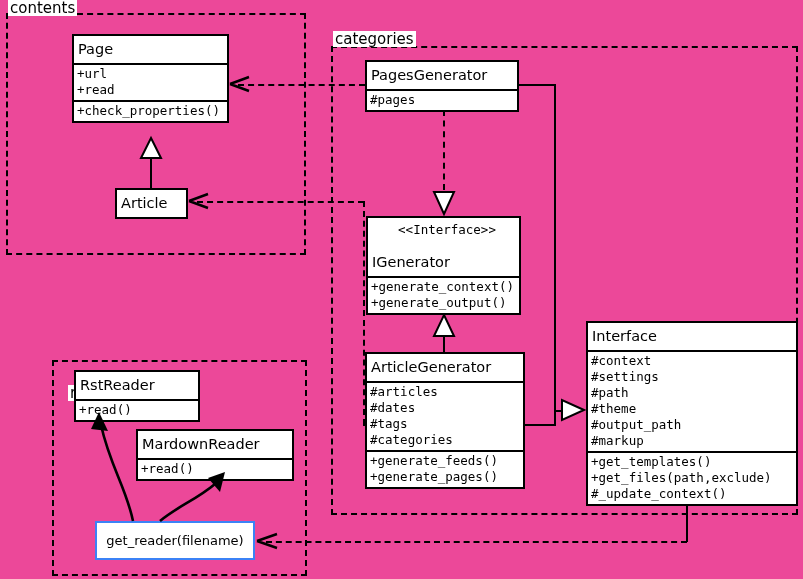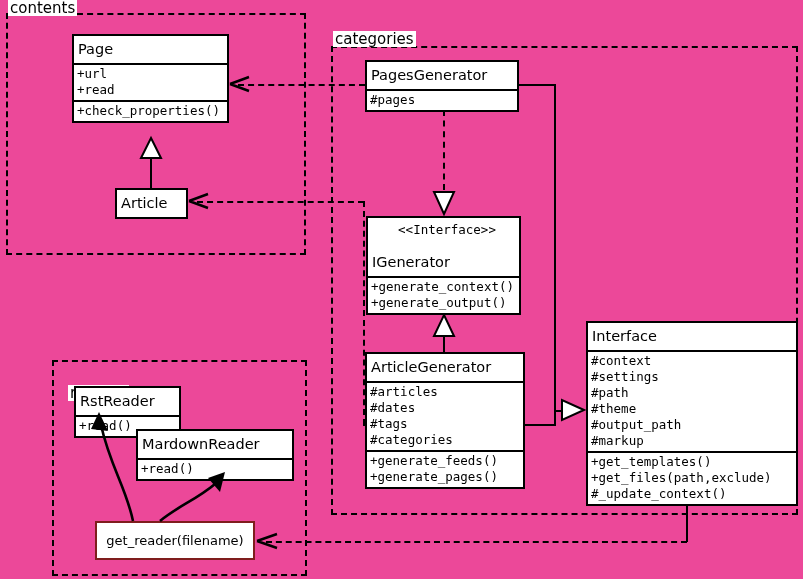--- a/index.html
+++ b/index.html
@@ -67,21 +67,21 @@
     font-size: 12.5px;
     color: #000;
     padding: 1px 3px 2px 3px;
     line-height: 16px;
   }
   .uml-compartment div {
     white-space: nowrap;
   }
   .plain-box {
     position: absolute;
-    border: 2px solid #7f1d1d;
+    border: 2px solid #3b82f6;
     background: #ffffff;
     box-sizing: border-box;
     z-index: 5;
     font-family: "DejaVu Sans", sans-serif;
     font-size: 13px;
     color: #000;
     display: flex;
     align-items: center;
     justify-content: center;
   }
@@ -171,21 +171,21 @@
       <div>#output_path</div>
       <div>#markup</div>
     </div>
     <div class="uml-compartment uml-sep">
       <div>+get_templates()</div>
       <div>+get_files(path,exclude)</div>
       <div>#_update_context()</div>
     </div>
   </div>
 
-  <div class="uml-class" style="left:74px; top:370px; width:107px;margin-top:16px;">
+  <div class="uml-class" style="left:74px; top:370px; width:126px;">
     <div class="uml-name">RstReader</div>
     <div class="uml-compartment uml-sep">
       <div>+read()</div>
     </div>
   </div>
 
   <div class="uml-class" style="left:136px; top:429px; width:158px;">
     <div class="uml-name">MardownReader</div>
     <div class="uml-compartment uml-sep">
       <div>+read()</div>

